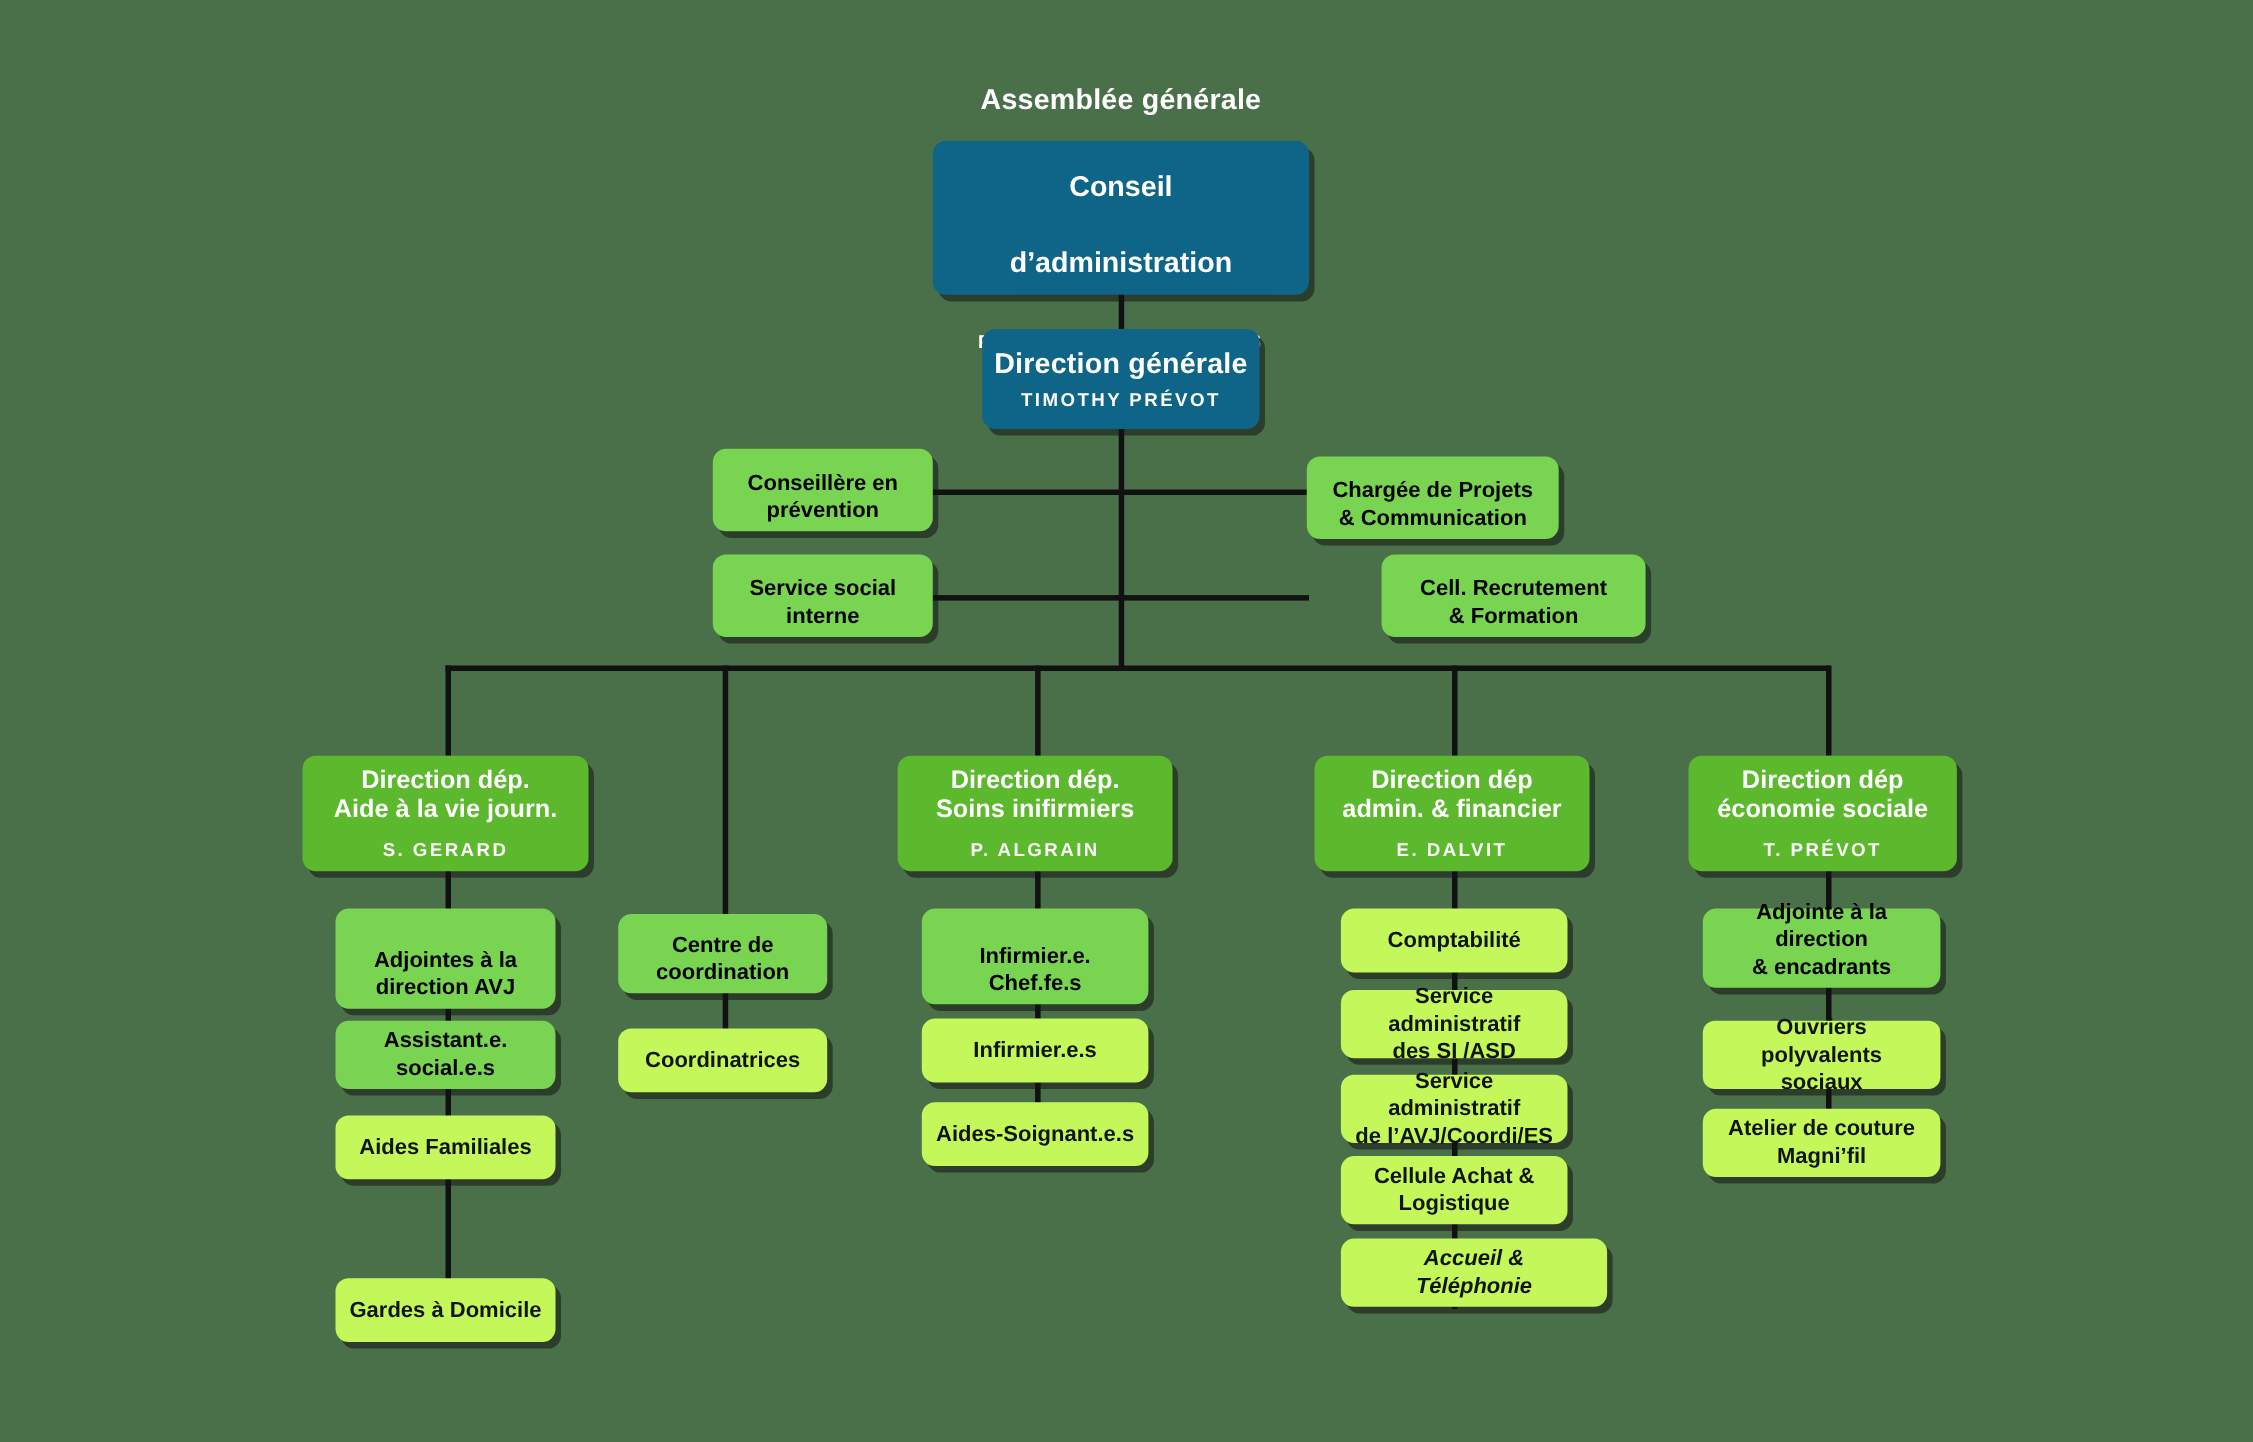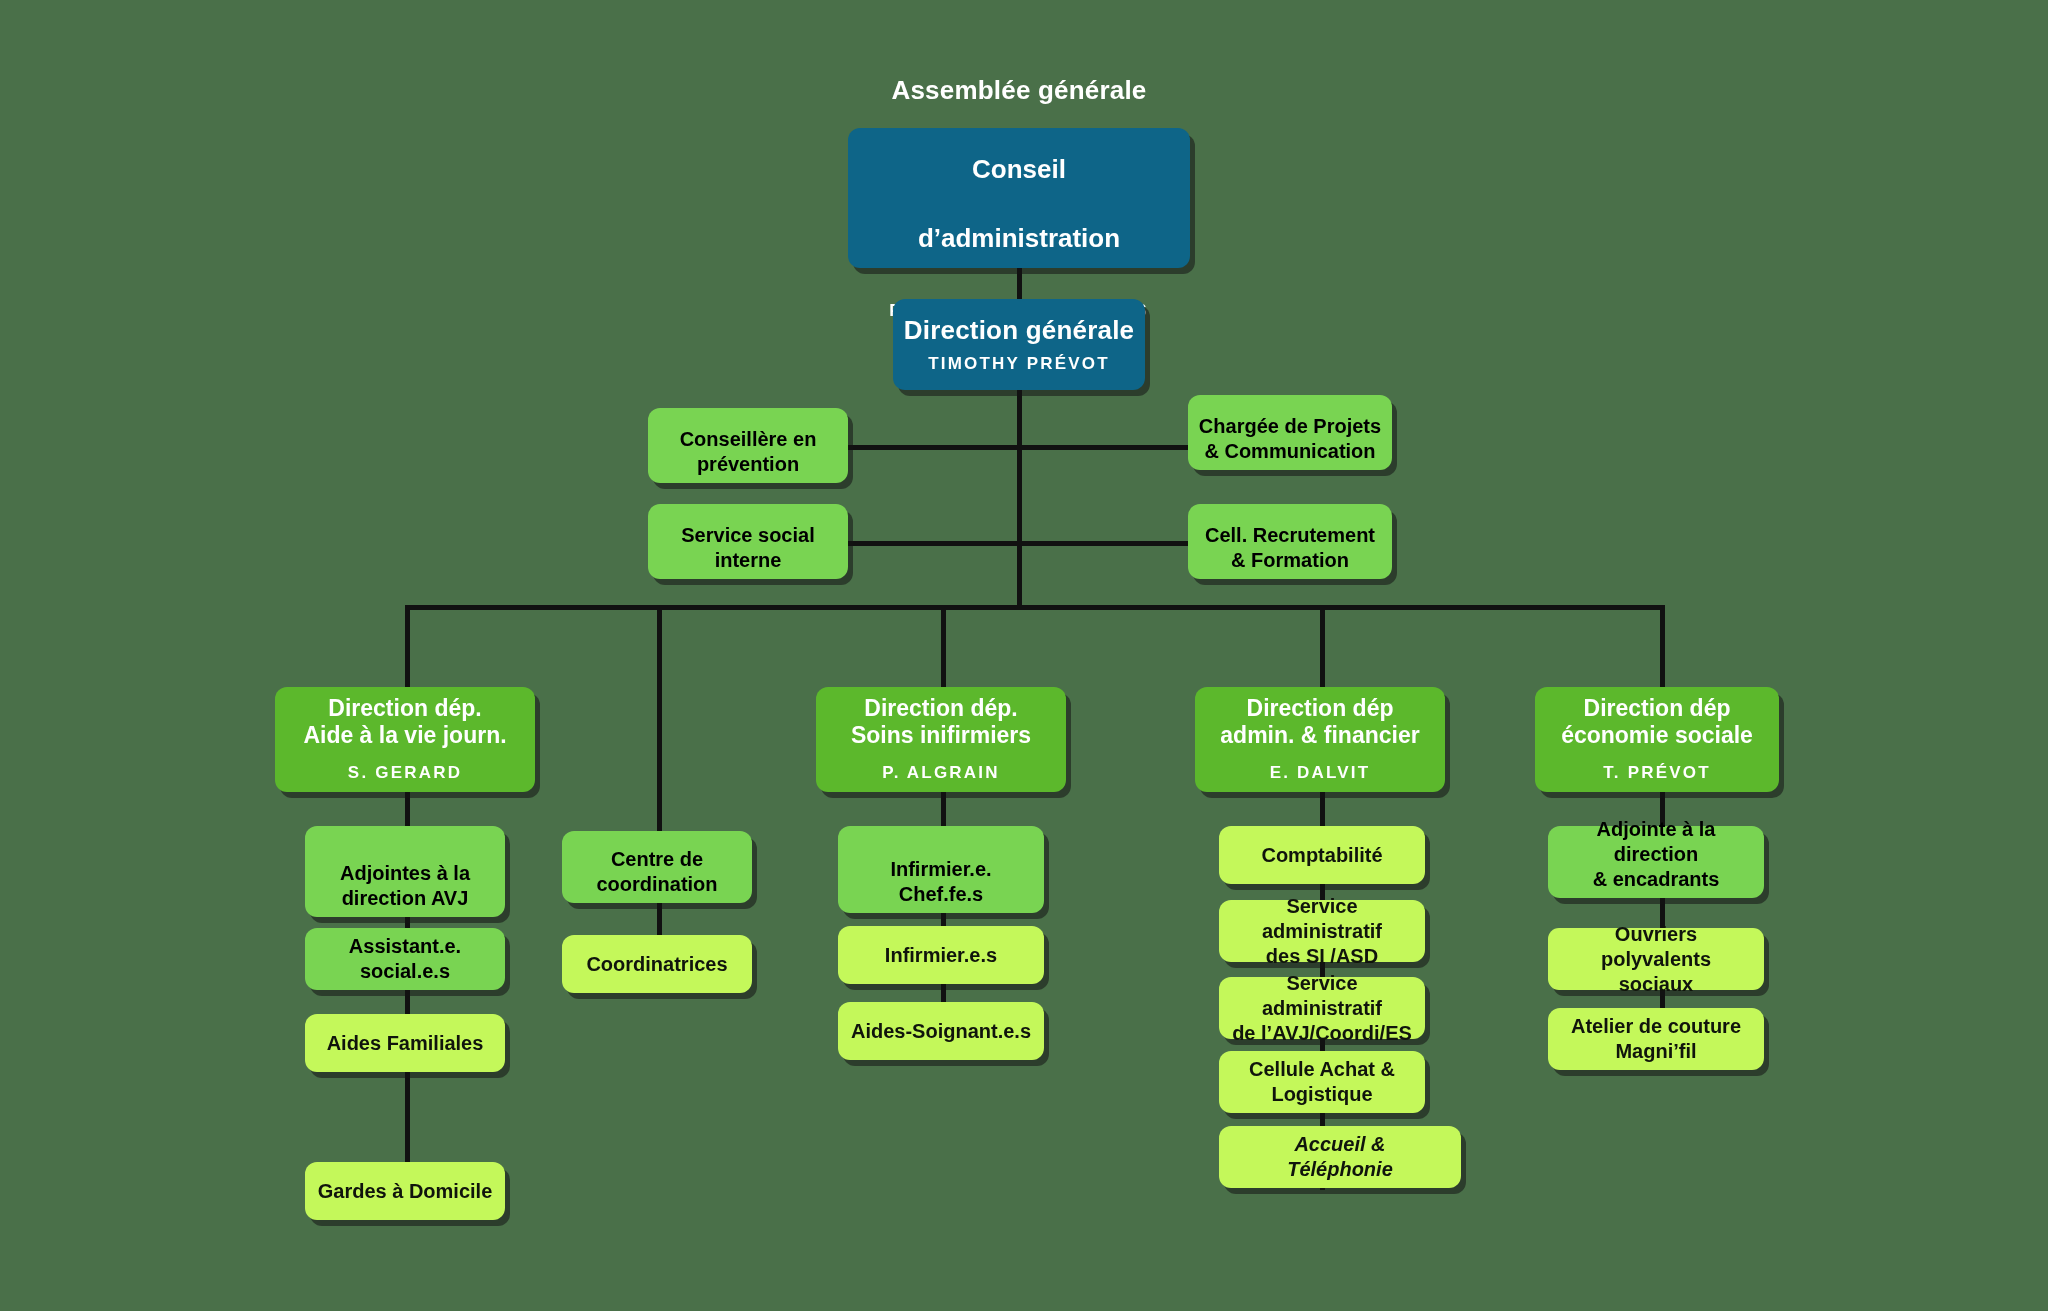--- a/index.html
+++ b/index.html
@@ -94,25 +94,25 @@
 
   <div class="node mid" style="left:648px;top:408px;width:200px;height:75px;">
     <div class="ttl">Conseillère en</div>
     <div class="ttl">prévention</div>
   </div>
   <div class="node mid" style="left:648px;top:504px;width:200px;height:75px;">
     <div class="ttl">Service social</div>
     <div class="ttl">interne</div>
   </div>
 
-  <div class="node mid" style="left:1188px;top:395px;width:204px;height:75px;">
+  <div class="node mid" style="left:1188px;top:415px;width:229px;height:75px;">
     <div class="ttl">Chargée de Projets</div>
     <div class="ttl">&amp; Communication</div>
   </div>
-  <div class="node mid" style="left:1188px;top:504px;width:204px;height:75px;">
+  <div class="node mid" style="left:1256px;top:504px;width:240px;height:75px;">
     <div class="ttl">Cell. Recrutement</div>
     <div class="ttl">&amp; Formation</div>
   </div>
 
   <div class="node dir" style="left:275px;top:687px;width:260px;height:105px;">
     <div class="ttl">Direction dép.</div>
     <div class="ttl">Aide à la vie journ.</div>
     <div class="sub">S. GERARD</div>
   </div>
 

